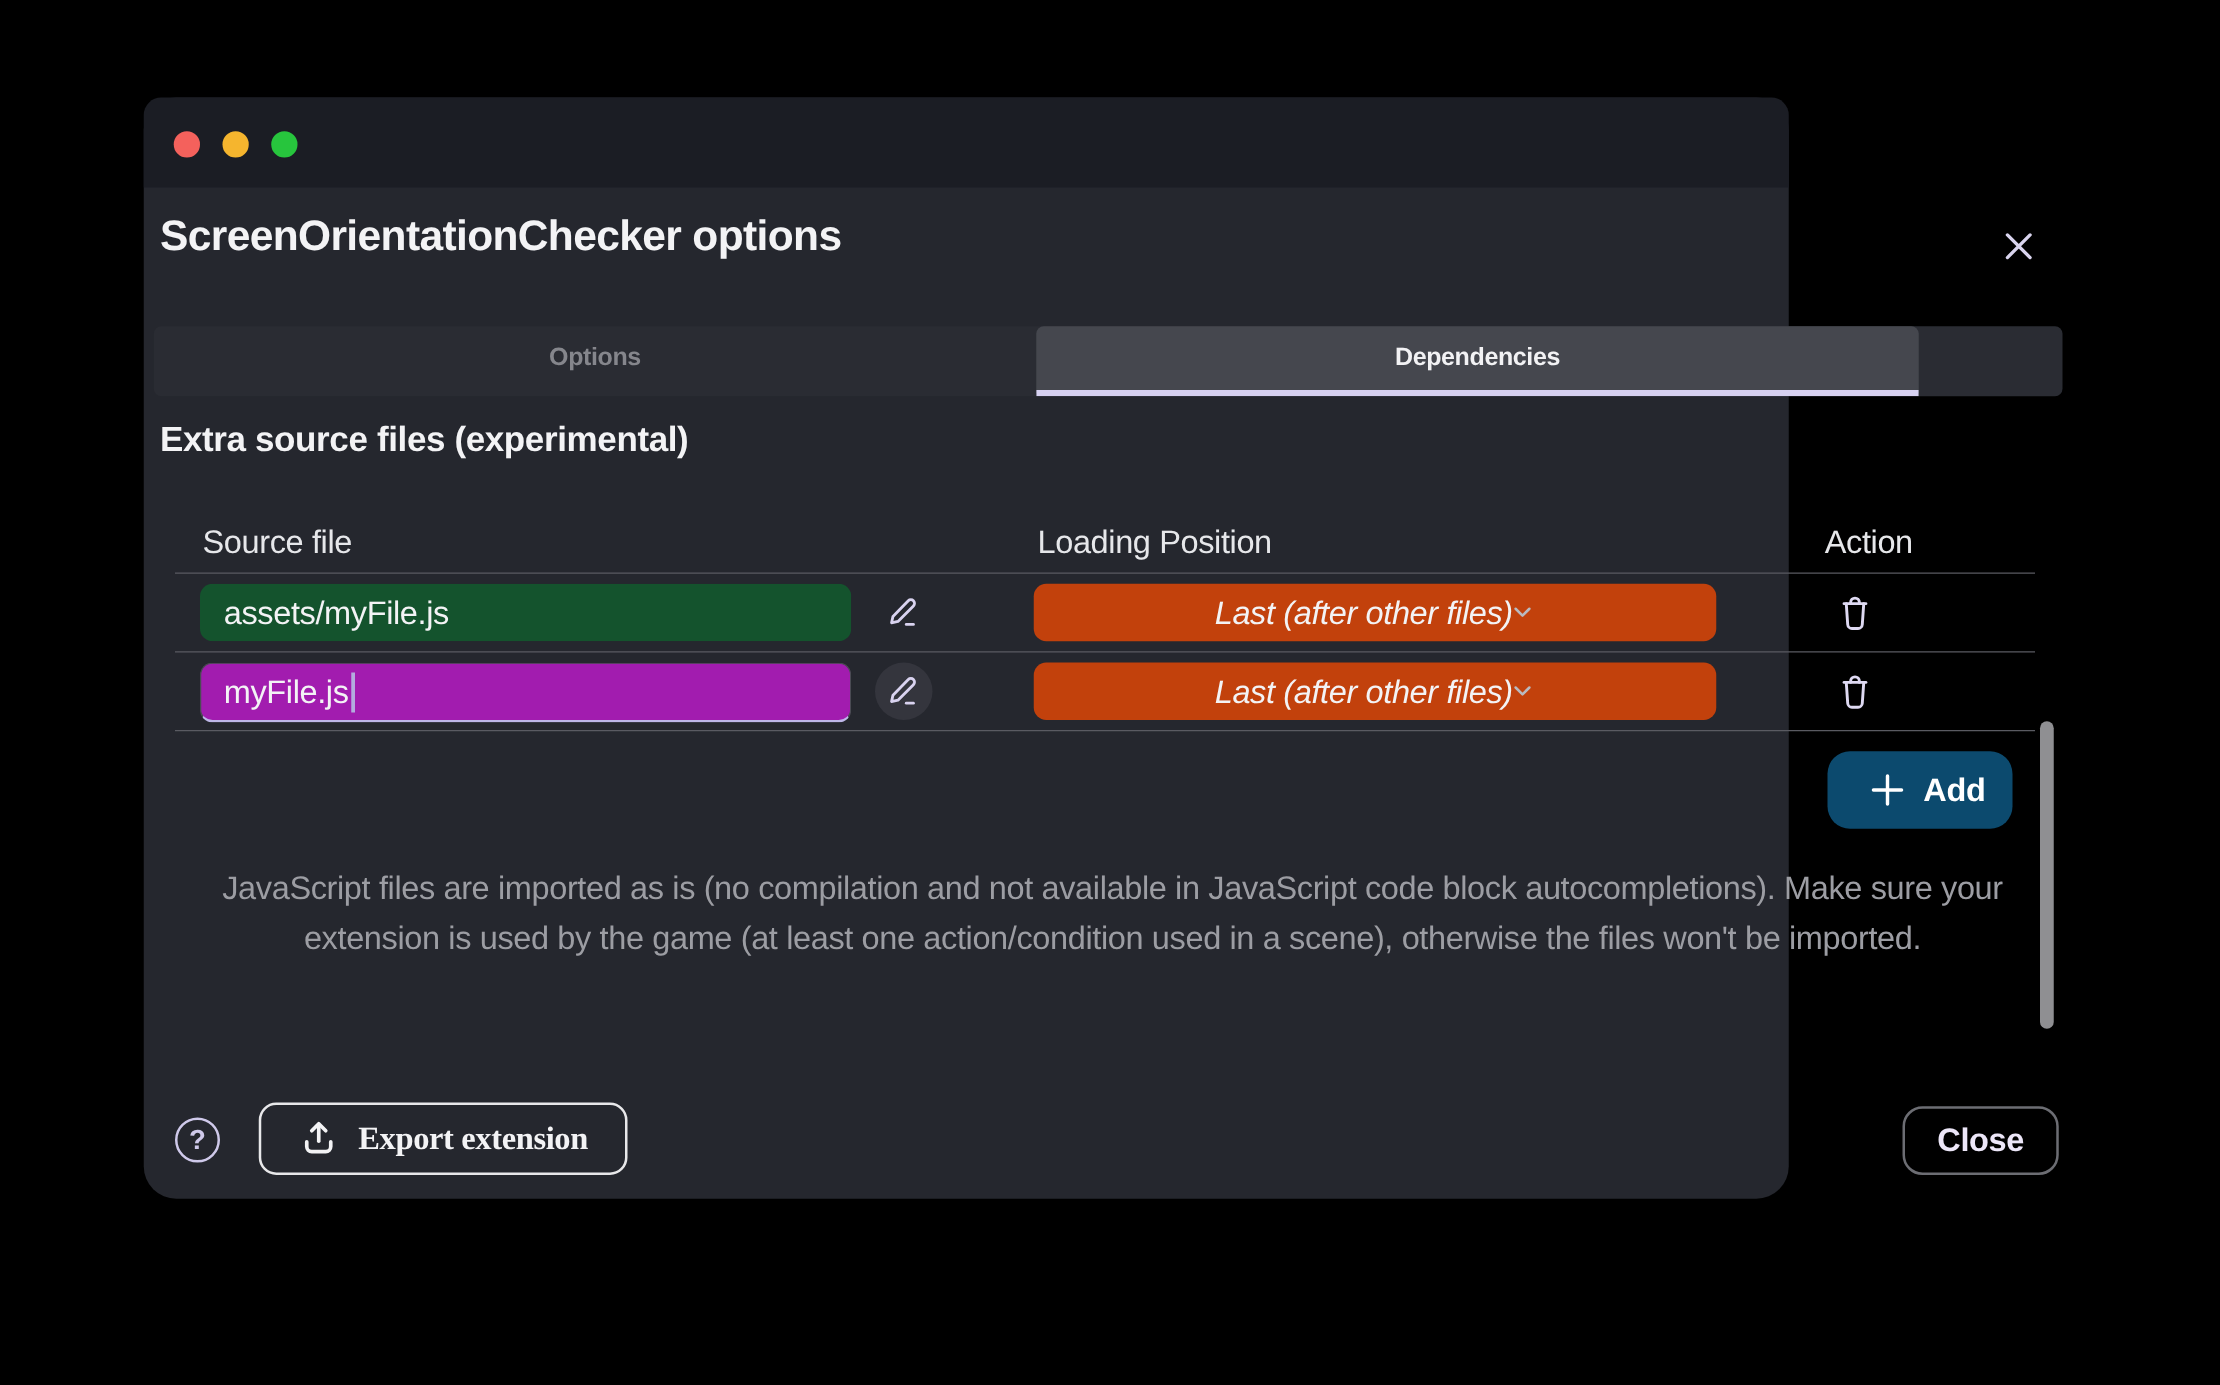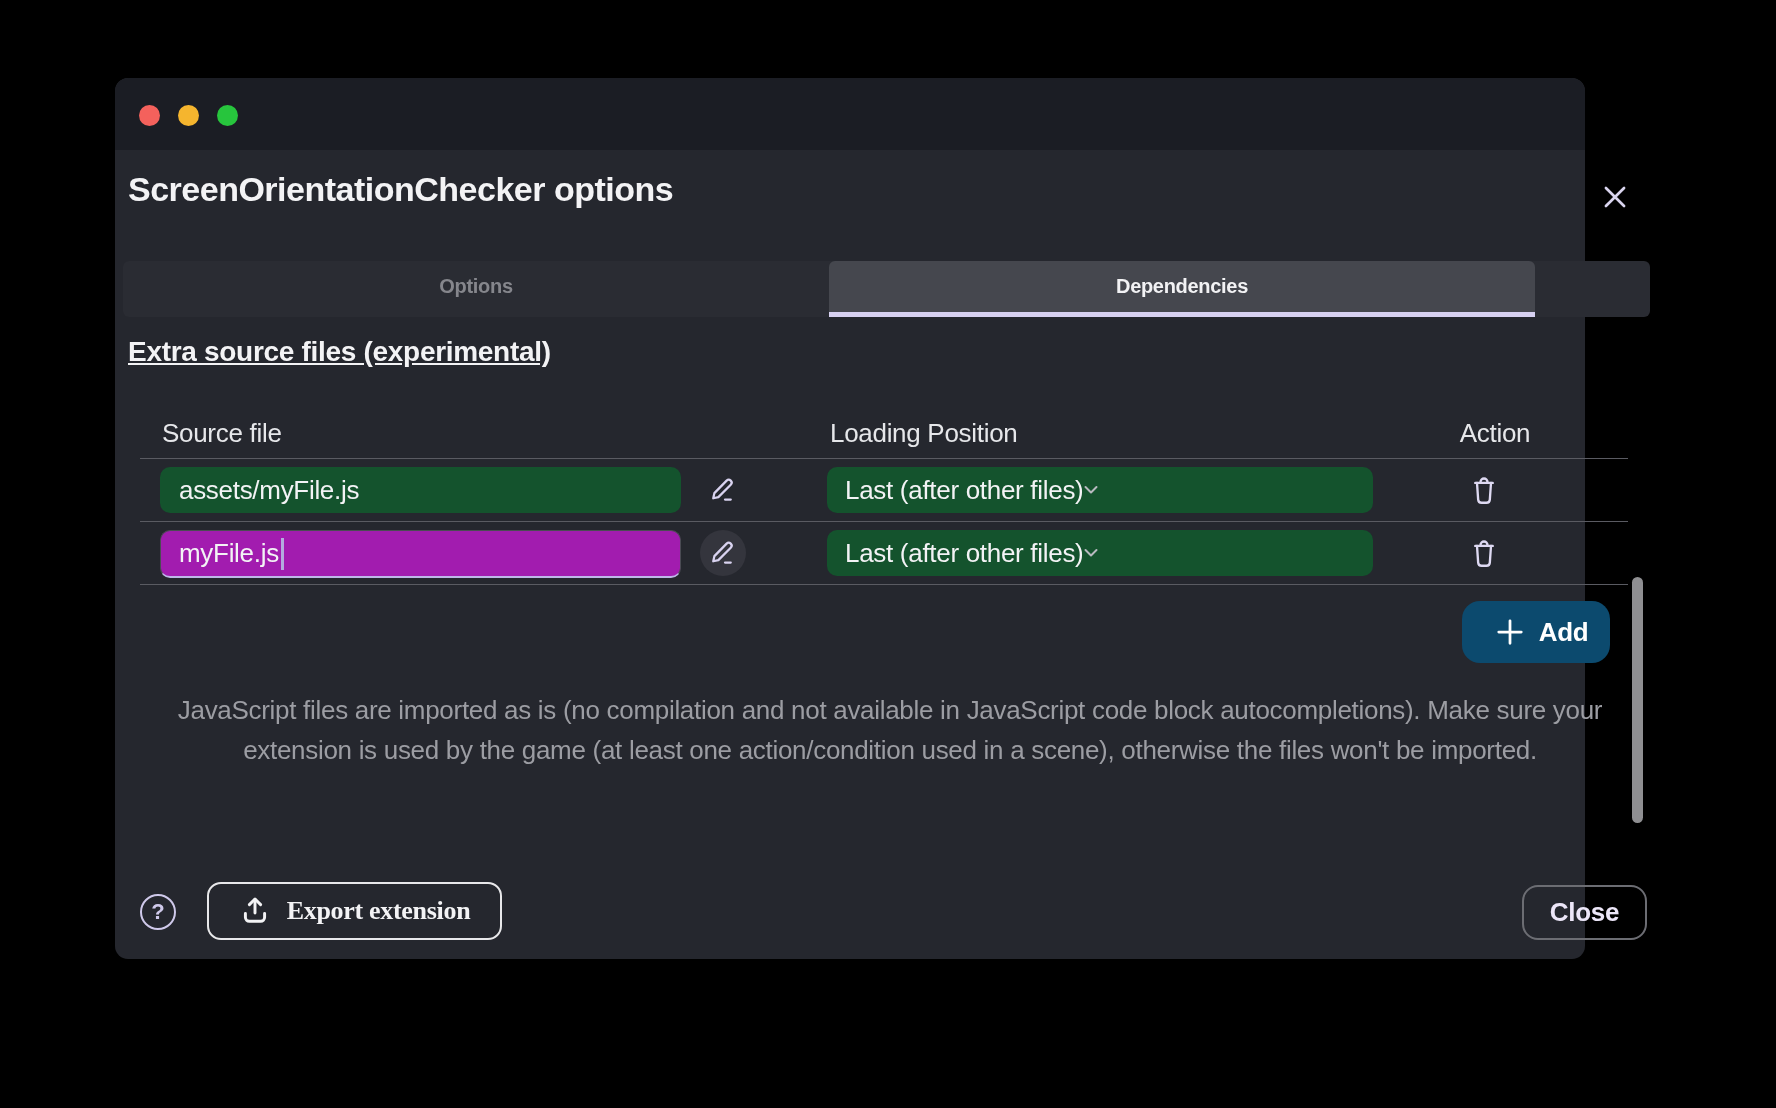--- a/index.html
+++ b/index.html
@@ -1,22 +1,22 @@
 <!DOCTYPE html>
 <html><head>
 <meta charset="utf-8">
 <style>
   html,body { margin:0; padding:0; background:#000; }
   .stage {
     position:relative; width:1776px; height:1108px; background:#000; overflow:hidden;
     font-family:"Liberation Sans", sans-serif; -webkit-font-smoothing:antialiased;
   }
   .window {
-    position:absolute; left:115px; top:78px; width:1470px; height:881px;
-    background:#25272e; border-radius:13px;
+    position:absolute; left:115px; top:78px; width:1316px; height:881px;
+    background:#25272e; border-radius:26px;
     box-shadow:0 30px 90px rgba(0,0,0,0.75), 0 6px 24px rgba(0,0,0,0.6);
   }
   .titlebar {
     position:absolute; left:0; top:0; width:100%; height:72px;
     background:#1b1d24; border-radius:14px 14px 0 0;
   }
   .tl { position:absolute; top:27px; width:21px; height:21px; border-radius:50%; }
   .tl.red    { left:24px;  background:#f4615c; }
   .tl.yellow { left:63px;  background:#f5b52e; }
   .tl.green  { left:102px; background:#27c53d; }
@@ -41,21 +41,21 @@
     font-size:20px; font-weight:bold; color:#85868c; letter-spacing:-0.3px;
     border-bottom:5px solid transparent; cursor:pointer;
   }
   .tab.active {
     background:#45474e; color:#f2f2f4;
     border-radius:6px 6px 0 0; border-bottom:5px solid #d7d1f1;
   }
 
   .section-heading {
     position:absolute; left:13px; top:258px; margin:0;
-    font-size:28px; font-weight:bold; color:#f3f3f5; letter-spacing:-0.3px;text-decoration:underline;
+    font-size:28px; font-weight:bold; color:#f3f3f5; letter-spacing:-0.3px;
   }
 
   .table { position:absolute; left:25px; top:332px; width:1488px; }
   .thead { position:relative; height:48px; border-bottom:1px solid #5a5b62; }
   .th { position:absolute; top:8px; font-size:26px; color:#e6e7ea; letter-spacing:-0.3px; }
   .th-source  { left:22px; }
   .th-loading { left:690px; }
   .th-action  { left:1290px; width:130px; text-align:center; }
 
   .trow { position:relative; height:62px; border-bottom:1px solid #5a5b62; }
@@ -73,23 +73,23 @@
 
   .editbtn {
     position:absolute; left:561px; top:9px; width:44px; height:44px;
     background:none; border:none; padding:0; border-radius:50%; cursor:pointer;
     display:flex; align-items:center; justify-content:center;
   }
   .trow.focused .editbtn { background:#34353d; left:560px; top:8px; width:46px; height:46px; }
 
   .select {
     position:absolute; left:687px; top:8px; width:546px; height:46px; box-sizing:border-box;
-    background:#14532d; border-radius:10px; cursor:pointer;
-    display:flex; align-items:center; justify-content:flex-start; padding:0 20px 0 18px;
-    font-size:26px; color:#f3f3f5; letter-spacing:-0.3px; white-space:nowrap;
+    background:#c2410c; border-radius:10px; cursor:pointer;
+    display:flex; align-items:center; justify-content:center; padding:0 20px 0 18px;
+    font-size:26px; color:#f3f3f5; letter-spacing:-0.3px; white-space:nowrap;font-style:italic;
   }
   .trashbtn {
     position:absolute; left:1322px; top:9px; width:44px; height:44px;
     background:none; border:none; padding:0; cursor:pointer;
     display:flex; align-items:center; justify-content:center;
   }
 
   .add-btn {
     position:absolute; left:1347px; top:523px; width:148px; height:62px;
     background:#0c4a6e; border:none; border-radius:18px; cursor:pointer;

